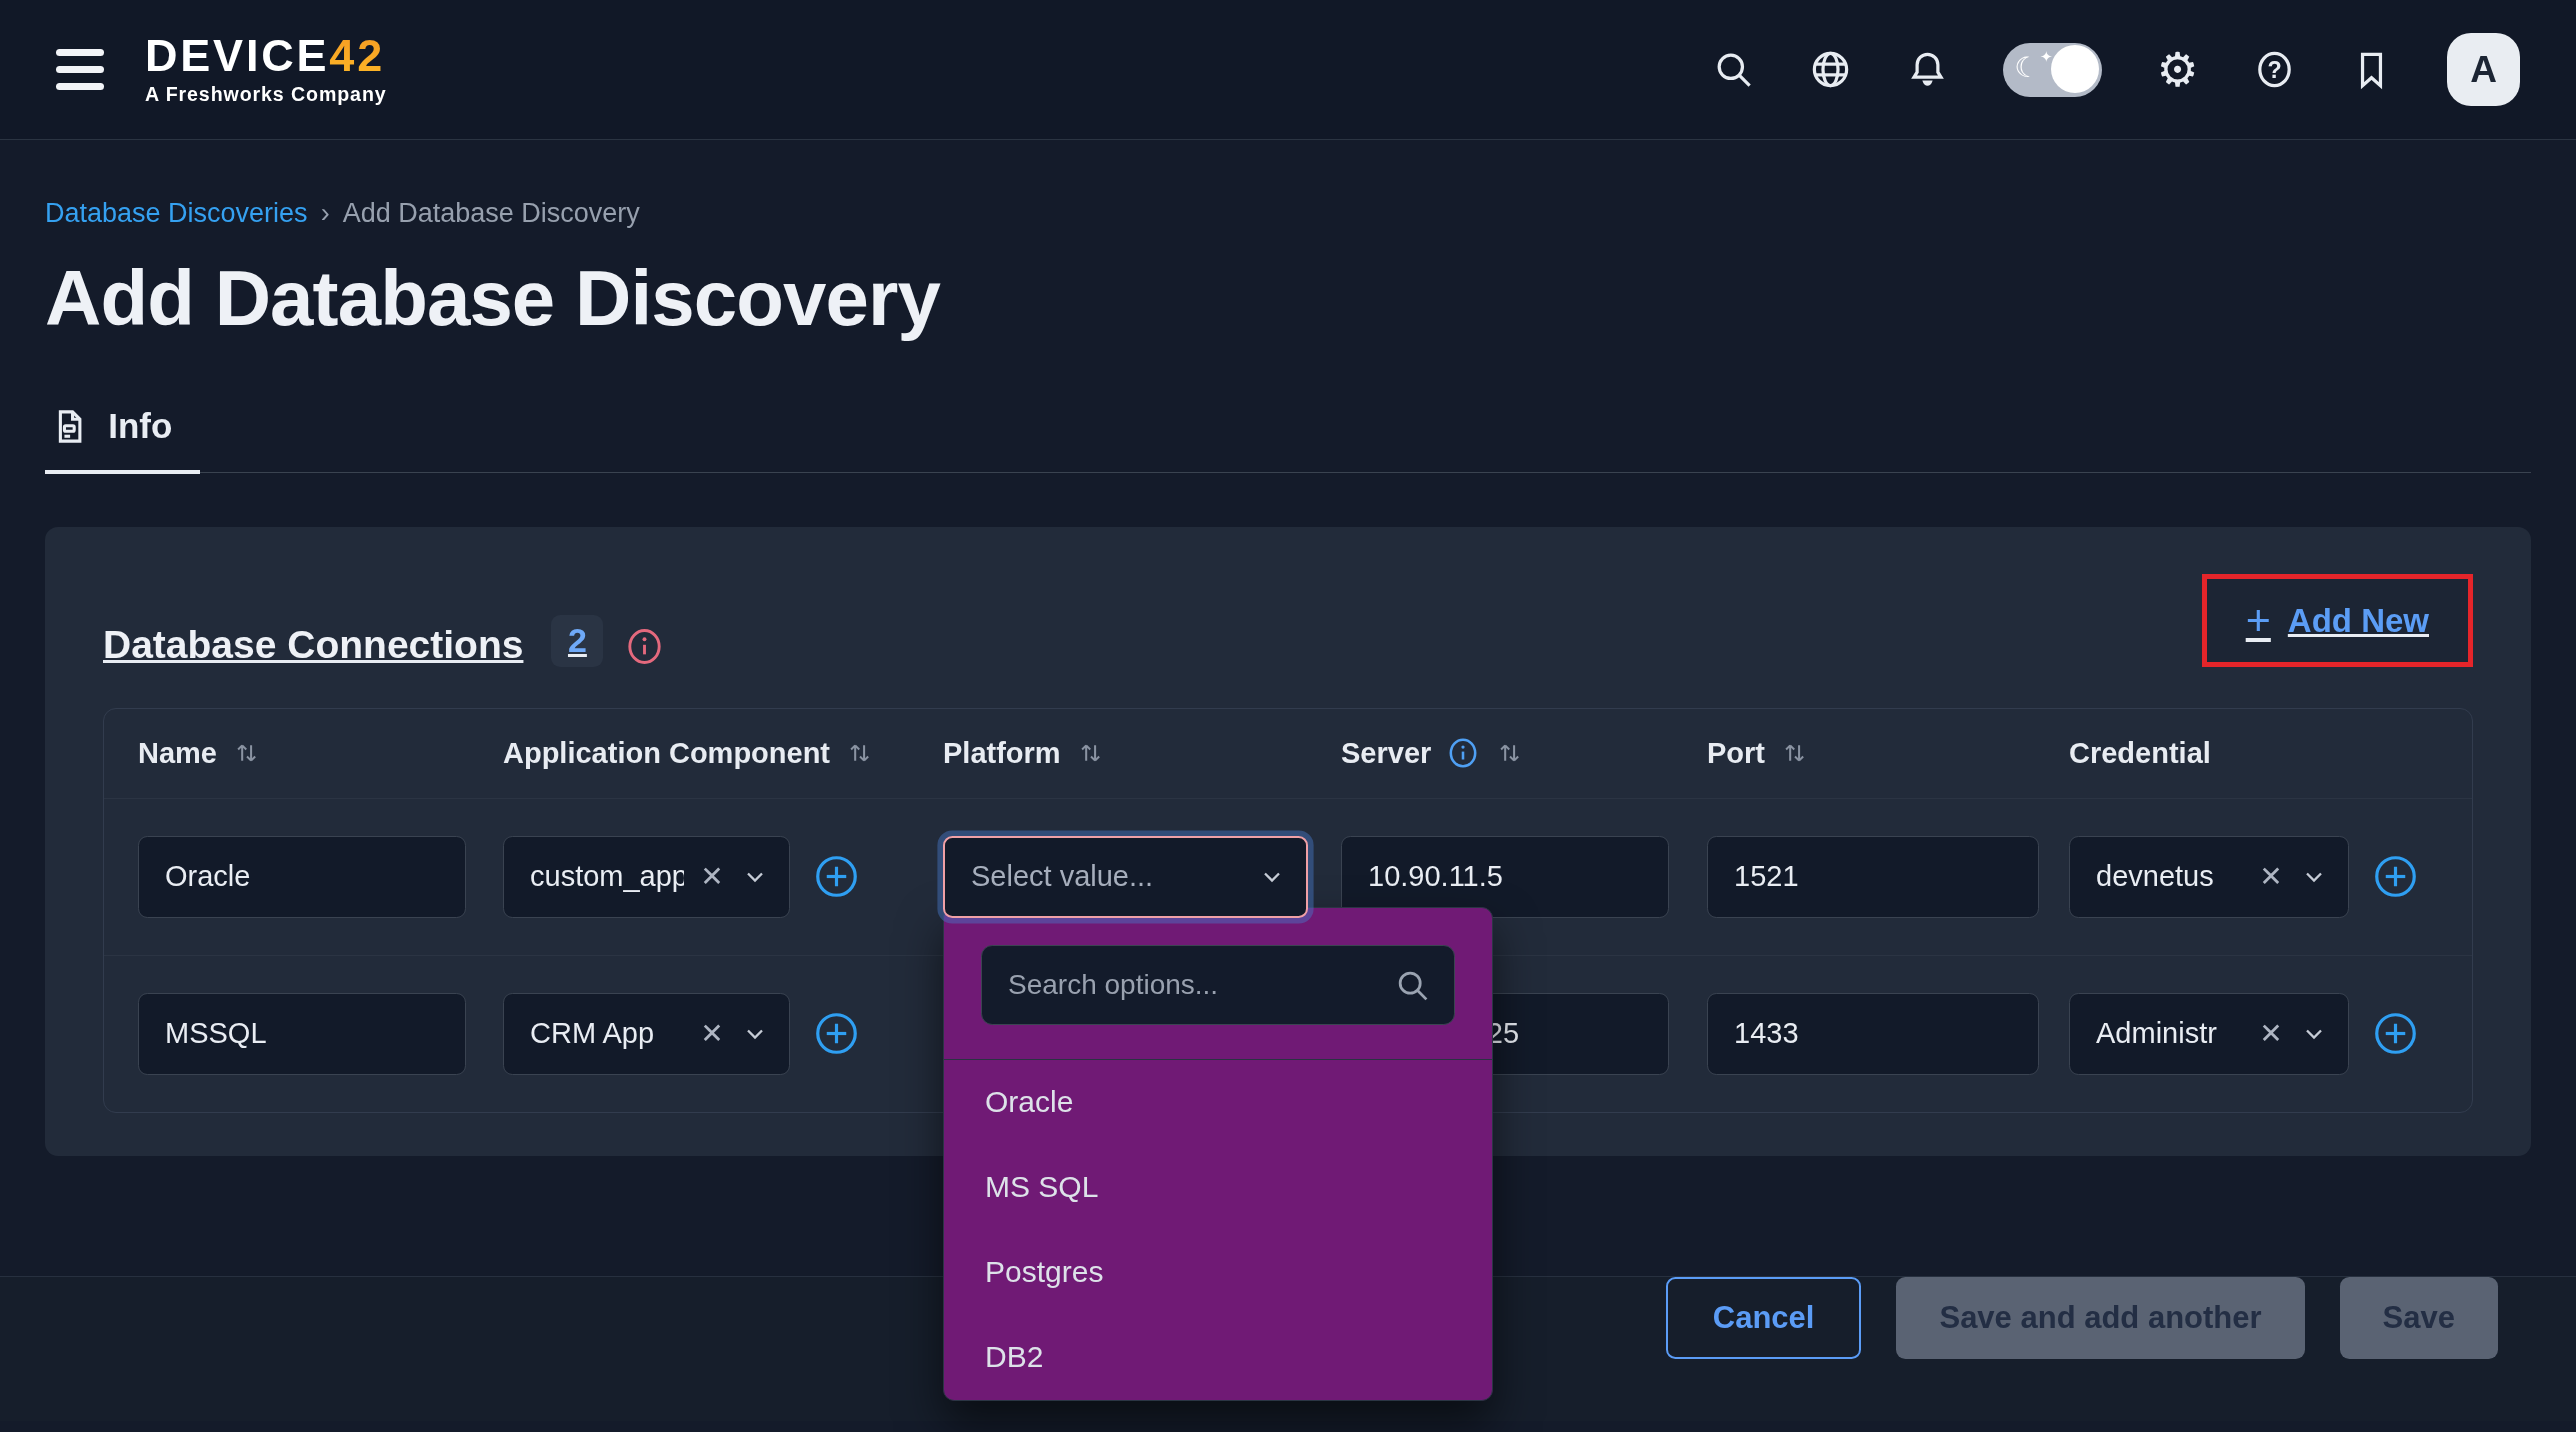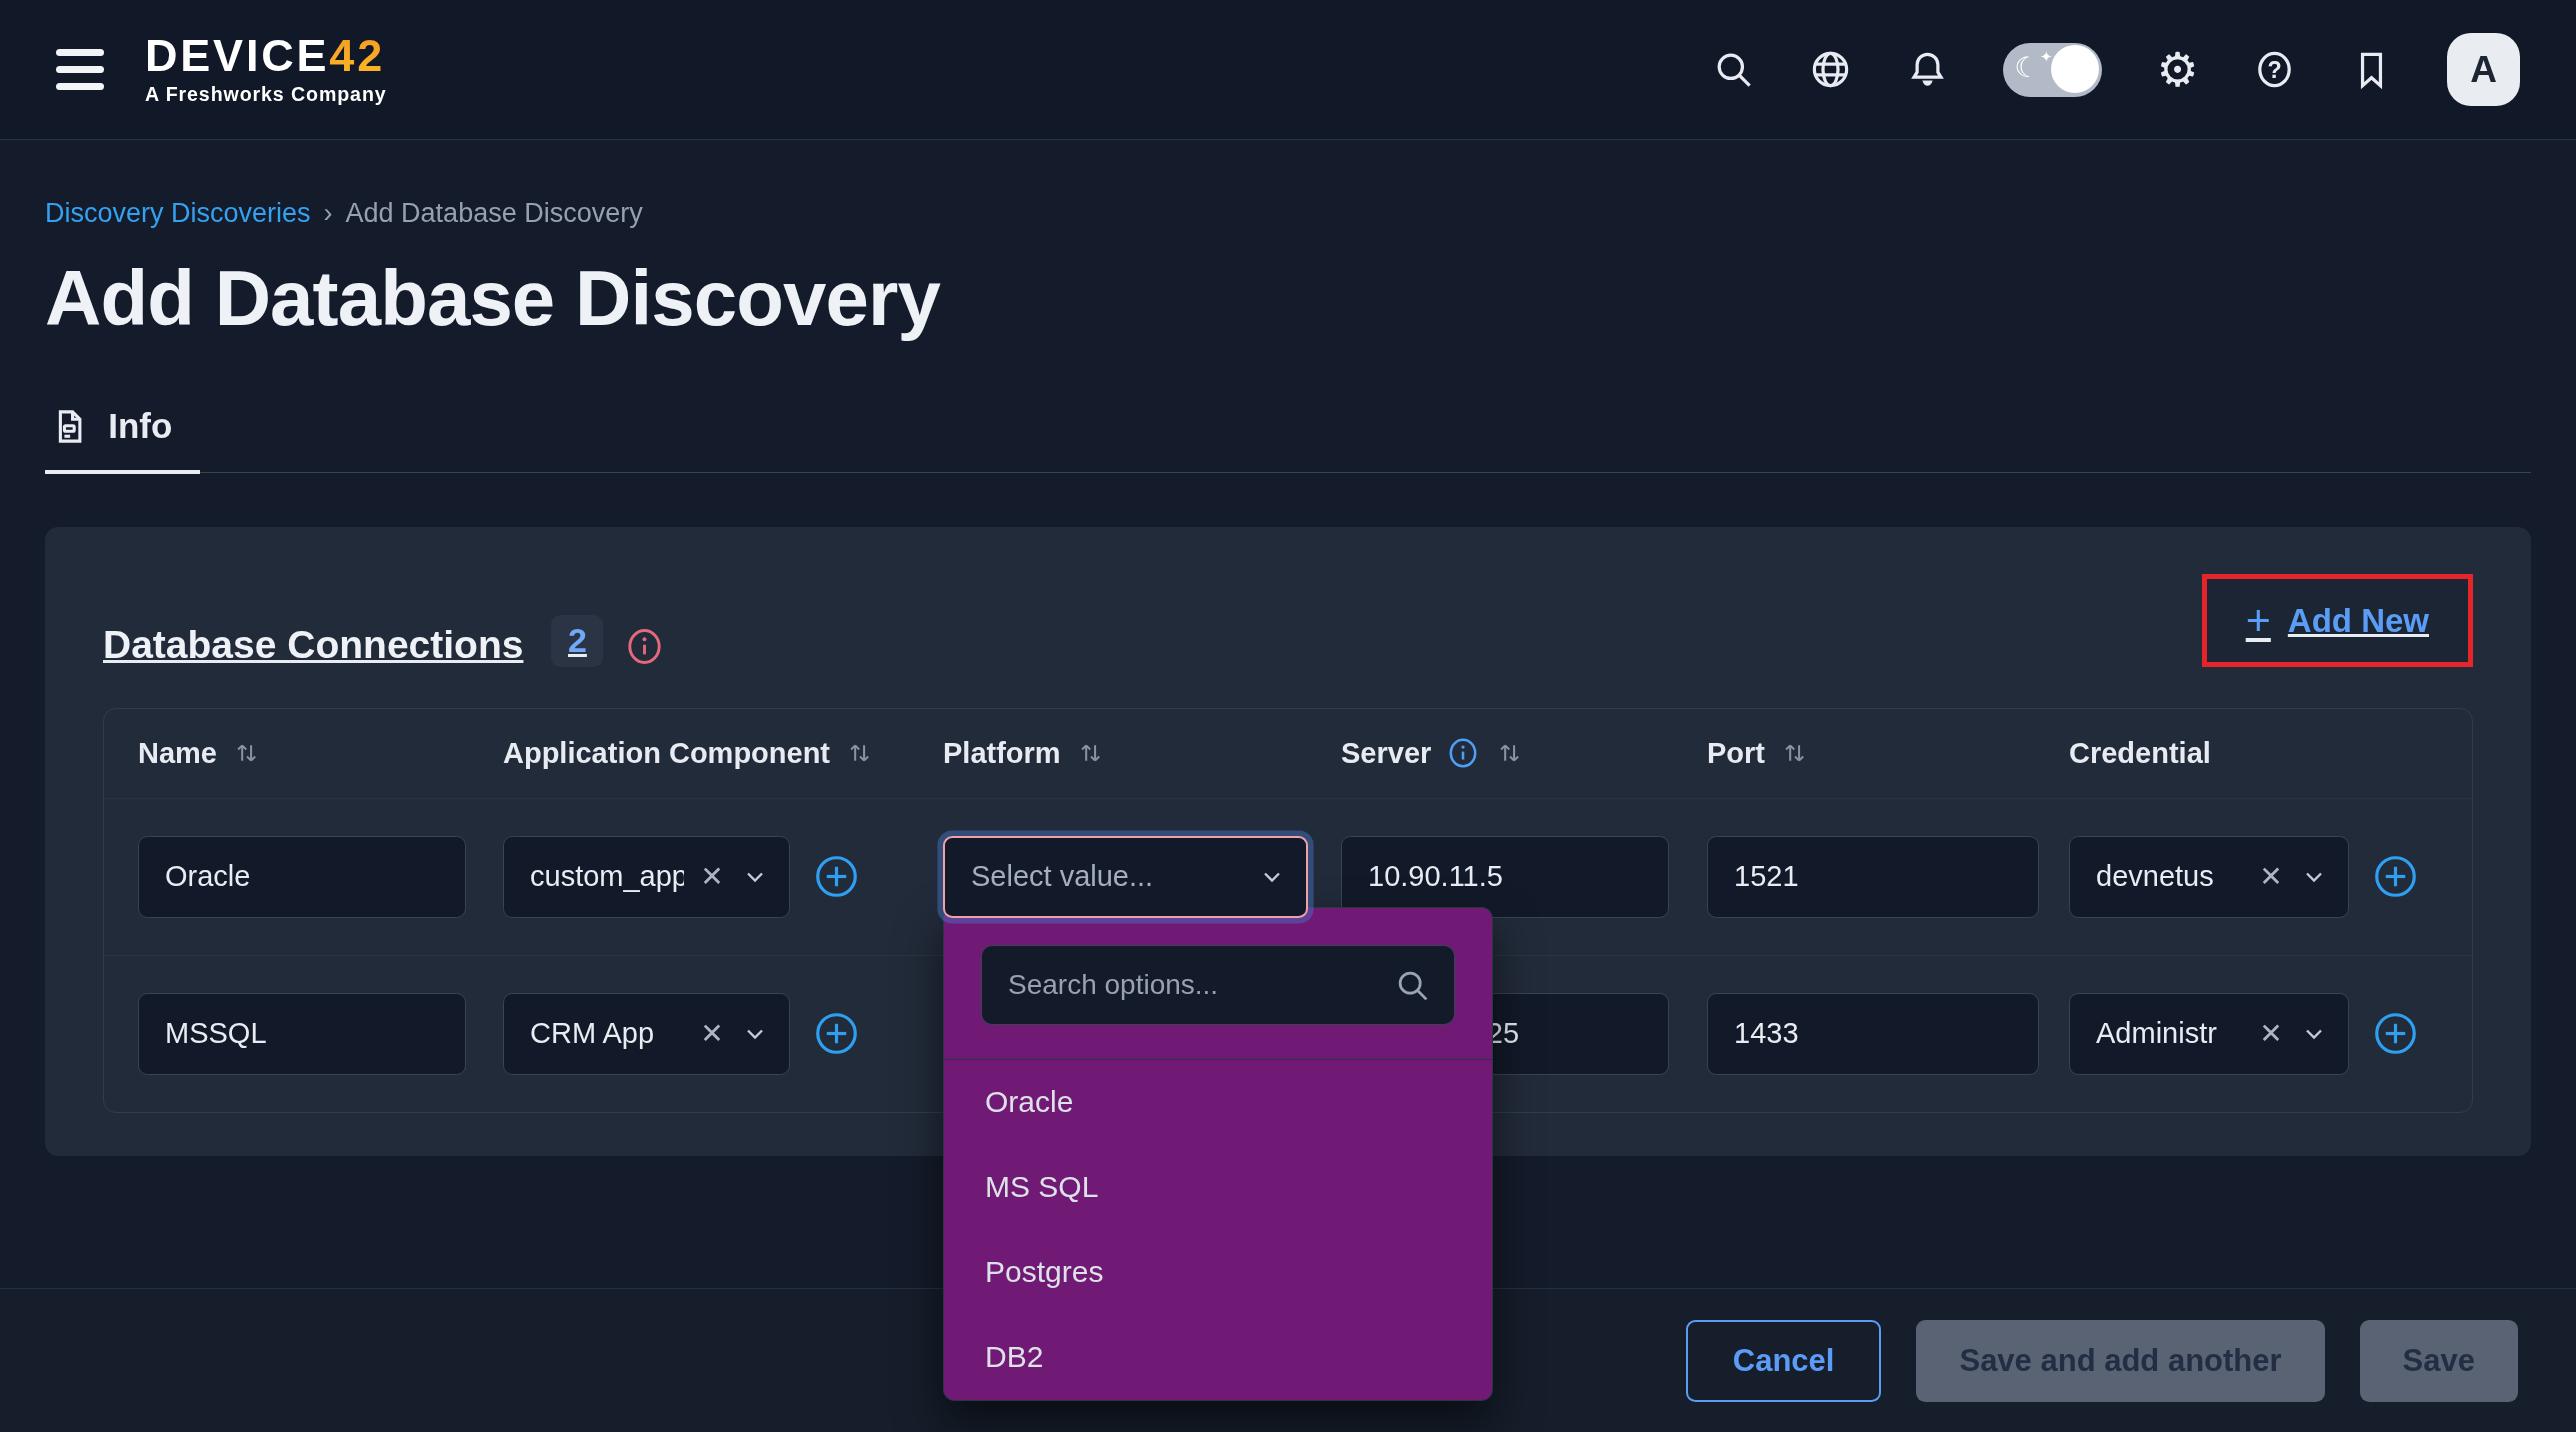--- a/index.html
+++ b/index.html
@@ -125,23 +125,23 @@
     width:100%; height:80px; background:#131b2b; border:1.9px solid #3b4452; border-radius:11.2px;
     color:#e9edf3; font-size:28px; font-family:inherit; padding:0 84px 0 26px; outline:none;
   }
   .dd-search::placeholder { color:#99a1af; }
   .dd-search-icon { position:absolute; right:24px; top:22.4px; }
   .dd-divider { border-top:1.9px solid #2a3342; }
   .dd-option { padding:0 41px; height:85px; display:flex; align-items:center; font-size:30px; color:#dde2e9; cursor:pointer; }
 
   
   .footer {
-    position:absolute; left:0; bottom:0; width:100%; height:145px;
+    position:absolute; left:0; bottom:12px; width:100%; height:145px;
     background:#161e2b; border-top:1.9px solid #27303f; z-index:5;
-    display:flex; align-items:center; justify-content:flex-end; gap:35px; padding-right:58px;
+    display:flex; justify-content:flex-end; gap:35px; padding-right:78px;
   }
   .btn-cancel {
     height:82px; padding:0 45px; background:transparent; border:2.8px solid #5b9cf6; border-radius:9.3px;
     color:#5b9cf6; font-size:31px; font-weight:bold; font-family:inherit; cursor:pointer;
   }
   .btn-muted {
     height:82px; padding:0 43px; background:#5a6373; border:none; border-radius:9.3px;
     color:#232e44; font-size:31px; font-weight:bold; font-family:inherit; cursor:pointer;
   }
 
@@ -204,21 +204,21 @@
     </div>
     <div class="avatar">
       <span>A</span>
     </div>
   </div>
 </header>
 
 <main class="content">
 
   <nav class="breadcrumb">
-    <span class="crumb-link">Discovery Discoveries</span>
+    <span class="crumb-link">Database Discoveries</span>
     <span class="crumb-sep">›</span>
     <span class="crumb-current">Add Database Discovery</span>
   </nav>
 
   <div class="title-row">
     <h1 class="page-title">Add Database Discovery</h1>
   </div>
 
   <div class="tabs">
     <div class="tab">

